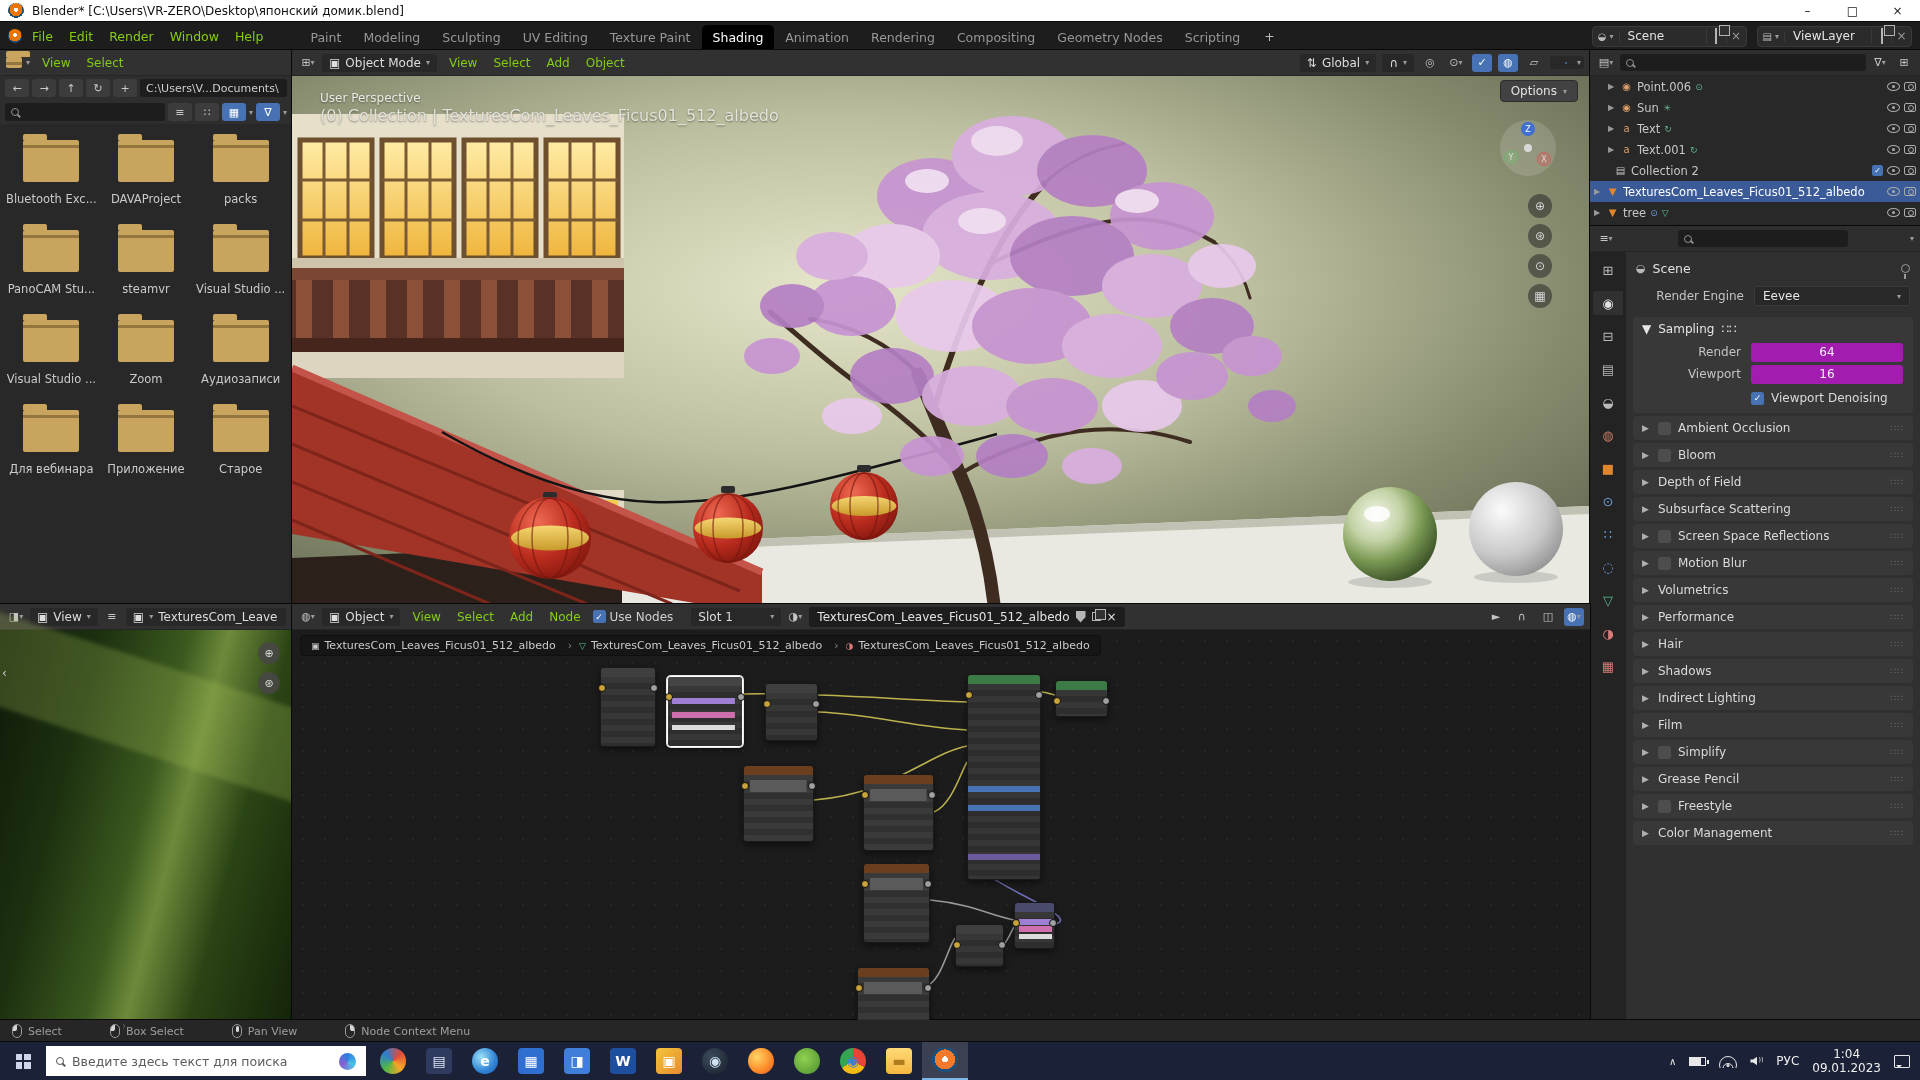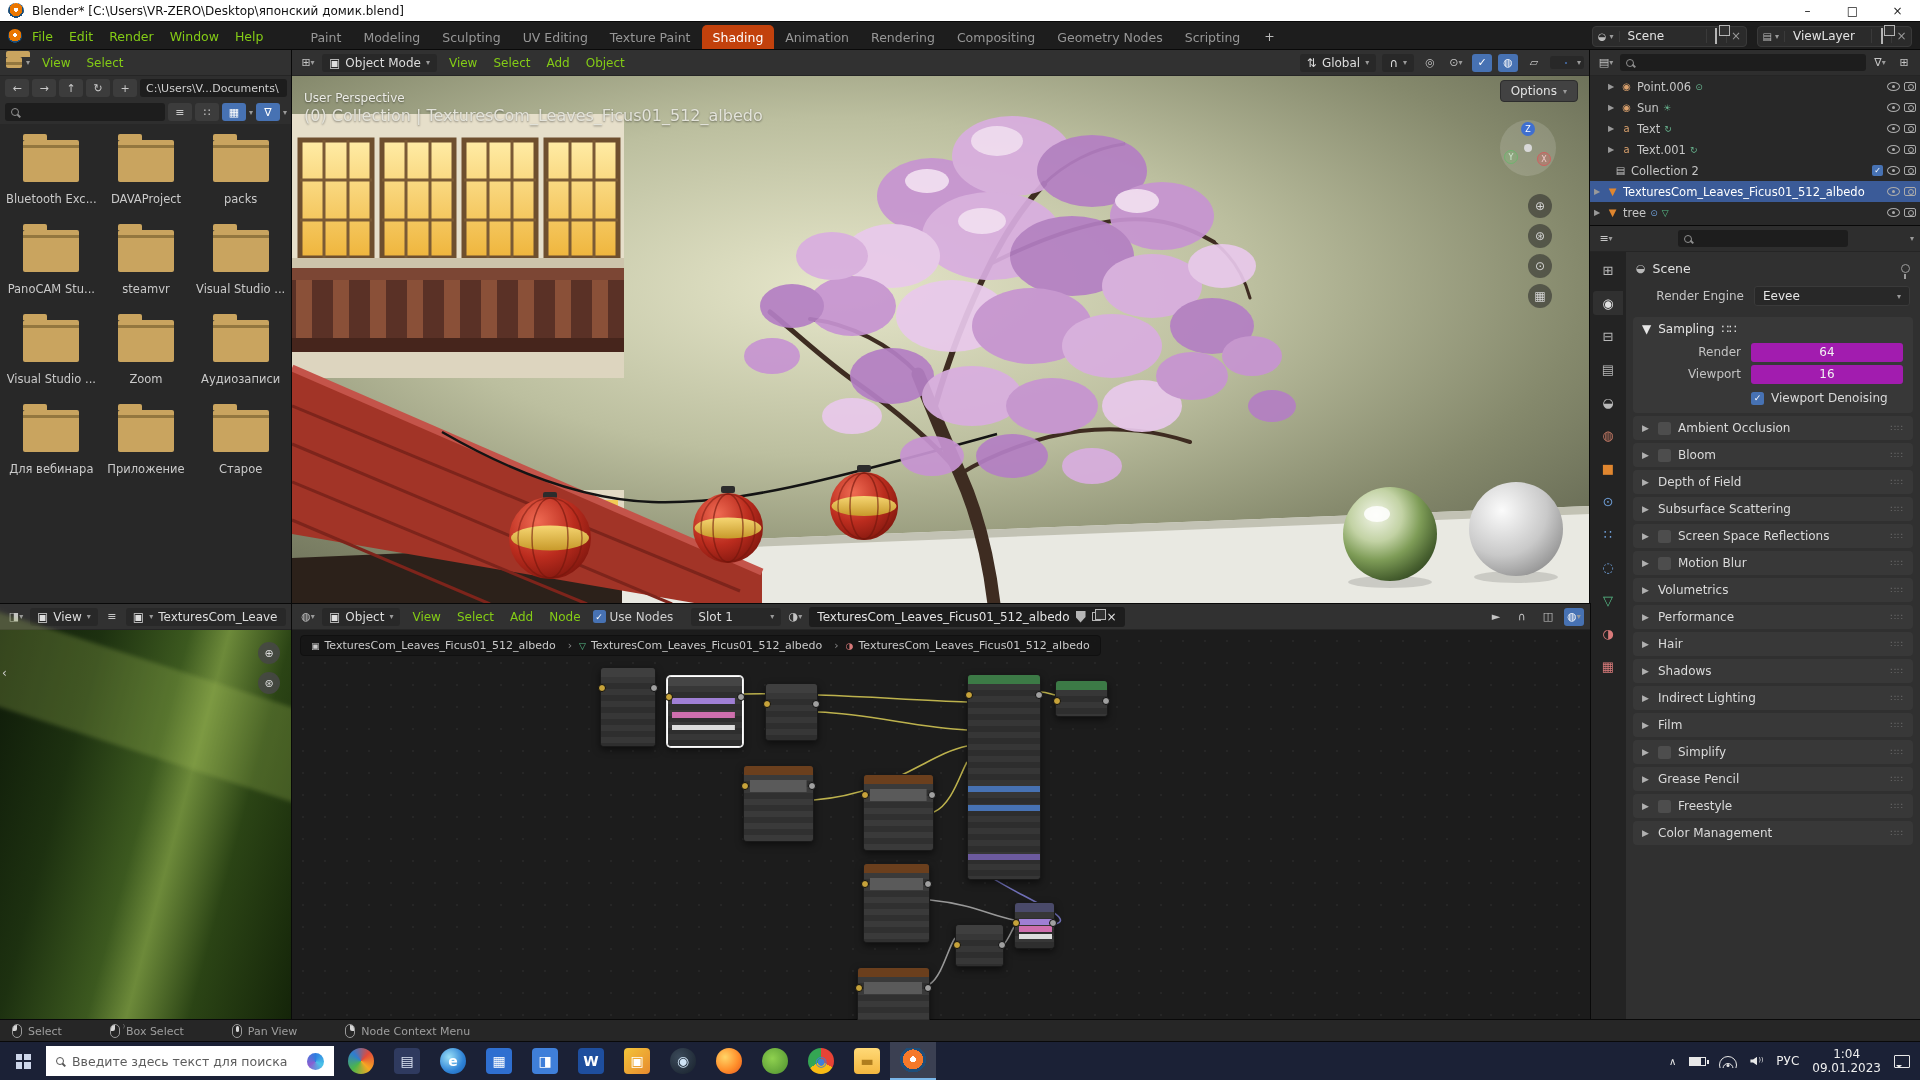--- a/index.html
+++ b/index.html
@@ -11,21 +11,21 @@
   #titlebar{left:0;top:0;width:1920px;height:22px;background:#fff;color:#111;display:flex;align-items:center;font-size:12px;gap:8px;padding-left:8px}
   .blogo{width:16px;height:16px;border-radius:50%;background:radial-gradient(circle at 50% 42%,#fff 0 2px,#ea7600 2px 6.5px,#1b4e79 6.5px 8px,transparent 8px)}
   #titlebar .wbtns{margin-left:auto;display:flex;height:100%}
   #titlebar .wbtn{width:45px;display:flex;align-items:center;justify-content:center;font-size:12px;color:#222}
 
   
   #topbar{left:0;top:22px;width:1920px;height:28px;background:#1d1d1d;display:flex;align-items:center;font-size:12.5px;padding:0 8px;gap:2px}
   .menu-item{padding:4px 8px;color:#84cc16;border-radius:3px;cursor:default}
   .tabs{display:flex;margin-left:26px;height:100%;align-items:flex-end}
   .tab{padding:5px 11px;color:#979797;font-size:12.5px;border-radius:5px 5px 0 0}
-  .tab.active{background:#c2410c;color:#fff}
+  .tab.active{background:#000000;color:#fff}
   .tab.newtab{color:#bbb}
   #topbar .idblocks{margin-left:auto;display:flex;gap:10px}
   .idblock{display:flex;align-items:center;background:#2b2b2b;border:1px solid #3a3a3a;border-radius:4px;height:21px;font-size:12px}
   .idblock .ic{padding:0 5px;color:#bbb;font-size:10px;border-right:1px solid #3a3a3a;display:flex;align-items:center;gap:3px}
   .idblock .nm{padding:0 8px;color:#e2e2e2;min-width:86px}
   .idblock .mini{width:20px;text-align:center;color:#9a9a9a;border-left:1px solid #3a3a3a}
   .chev{font-size:8px;color:#9a9a9a}
 
   
   .ehdr{height:26px;background:#313131;border-bottom:1px solid #252525;display:flex;align-items:center;gap:4px;padding:0 6px;font-size:12px;color:#d0d0d0}
@@ -50,21 +50,21 @@
   .folder-cell{text-align:center}
   .folder-ic{width:56px;height:42px;background:#c9a45f;border-radius:2px;position:relative;margin:0 auto 10px}
   .folder-ic::before{content:"";position:absolute;top:-6px;left:0;width:24px;height:6px;background:#c9a45f;border-radius:2px 2px 0 0}
   .folder-ic::after{content:"";position:absolute;top:5px;left:0;right:0;height:3px;background:#93773f}
   .folder-label{font-size:11.5px;color:#cacaca;white-space:nowrap;overflow:hidden;text-overflow:ellipsis;padding:0 2px}
 
   
   #viewport{left:292px;top:50px;width:1298px;height:554px;background:#3a3a3a}
   #viewport .content{position:absolute;left:0;top:26px;right:0;bottom:0}
   .scene{position:absolute;inset:0;width:100%;height:100%}
-  .vp-overlay{position:absolute;left:12px;top:14px;font-size:12px;color:#ecece6;text-shadow:0 1px 2px rgba(0,0,0,.45);line-height:17px}
+  .vp-overlay{position:absolute;left:28px;top:14px;font-size:12px;color:#ecece6;text-shadow:0 1px 2px rgba(0,0,0,.45);line-height:17px}
   .vp-overlay .l2{font-size:16px;color:#e3e3da}
   .options-btn{position:absolute;right:12px;top:4px;background:#424242;border:1px solid #2d2d2d;border-radius:4px;padding:3px 10px;font-size:12px;color:#e2e2e2;display:flex;gap:6px;align-items:center}
   .gizmo{position:absolute;right:34px;top:44px;width:56px;height:56px;border-radius:50%;background:rgba(255,255,255,.14)}
   .gizmo .axis{position:absolute;width:14px;height:14px;border-radius:50%;font-size:8px;display:flex;align-items:center;justify-content:center;color:#fff}
   .gizmo .az{left:21px;top:2px;background:#3f6fd0}
   .gizmo .ay{left:4px;top:30px;background:rgba(120,200,120,.25);border:1.5px solid #6fb36f;color:#cfe8cf}
   .gizmo .ax{left:37px;top:32px;background:rgba(220,90,90,.3);border:1.5px solid #d06060;color:#f0caca}
   .gizmo .hub{position:absolute;left:24px;top:24px;width:8px;height:8px;border-radius:50%;background:#d8d8d8}
   .vptool{position:absolute;right:38px;width:24px;height:24px;border-radius:50%;background:rgba(40,40,40,.55);color:#d5d5d5;display:flex;align-items:center;justify-content:center;font-size:12px}
 
@@ -155,21 +155,21 @@
   .mouse.drag::after{content:"⁾";position:absolute;right:-6px;top:-2px;color:#9a9a9a;font-size:9px}
   .mouse.middle::before{left:3px;top:1px;width:3px;height:6px;border-radius:2px}
   .mouse.right::before{right:0;top:0;width:4px;height:6px;border-radius:0 4px 0 2px}
   #statusbar .stats{margin-left:auto;white-space:nowrap;color:#9e9e9e}
 
   
   #taskbar{left:0;top:1042px;width:1920px;height:38px;background:#1b2136;display:flex;align-items:center}
   .startbtn{width:46px;height:38px;display:flex;align-items:center;justify-content:center}
   .winlogo{width:15px;height:15px;display:grid;grid-template-columns:1fr 1fr;grid-template-rows:1fr 1fr;gap:1.8px}
   .winlogo i{background:#cdd6ea}
-  .tsearch{width:288px;height:30px;background:#fff;display:flex;align-items:center;gap:8px;padding:0 10px;font-size:12.5px;color:#5c5c5c}
+  .tsearch{width:320px;height:30px;background:#fff;display:flex;align-items:center;gap:8px;padding:0 10px;font-size:12.5px;color:#5c5c5c}
   .tsearch .mag{border-color:#555}
   .tsearch .mag::after{background:#555}
   .tsearch .bingdot{margin-left:auto;width:17px;height:17px;border-radius:50%;background:conic-gradient(#2f7de0,#49c4e8,#8a5fd0,#2f7de0);flex:none}
   .apps{display:flex;height:38px;margin-left:4px}
   .appcell{width:46px;height:38px;display:flex;align-items:center;justify-content:center}
   .appcell.active{background:rgba(255,255,255,.14);box-shadow:inset 0 -2px 0 #7ab6e8}
   .appglyph{width:26px;height:26px;display:flex;align-items:center;justify-content:center;font-size:14px;font-weight:bold;border-radius:4px}
   .appglyph.blender{background:radial-gradient(circle at 50% 44%,#fff 0 3px,#f5792a 3px 10px,#1e4e7a 10px 13px,transparent 13px)}
   .tray{margin-left:auto;display:flex;align-items:center;gap:13px;padding-right:10px;color:#eee;font-size:12px}
   .tray .up{font-size:10px;color:#e8e8e8}

